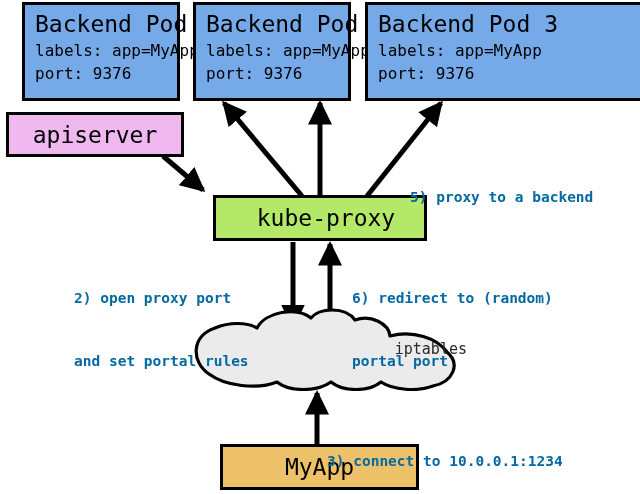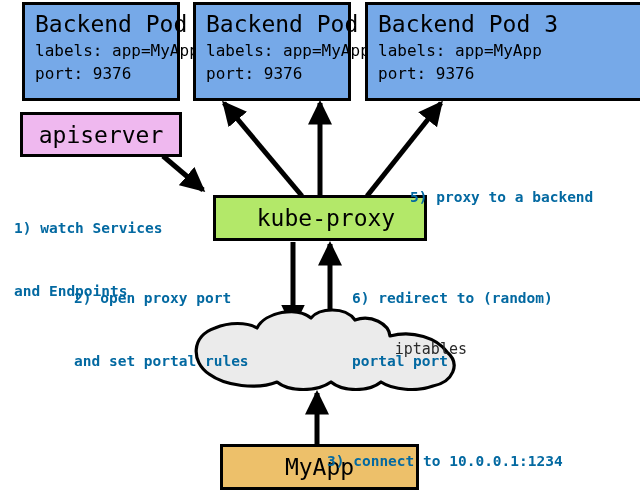--- a/index.html
+++ b/index.html
@@ -143,21 +143,21 @@
     <div class="pod-line">labels: app=MyApp</div>
     <div class="pod-line">port: 9376</div>
   </div>
 
   <div class="node pod" style="left:365px; top:2px; width:282px; height:99px; border-right:none;">
     <div class="pod-title">Backend Pod 3</div>
     <div class="pod-line">labels: app=MyApp</div>
     <div class="pod-line">port: 9376</div>
   </div>
 
-  <div class="node apiserver" style="left:20px; top:112px; width:162px; height:45px;">
+  <div class="node apiserver" style="left:6px; top:112px; width:178px; height:45px;">
     <div class="label">apiserver</div>
   </div>
 
   <div class="node kubeproxy" style="left:213px; top:195px; width:214px; height:46px;padding-left:12px;">
     <div class="label">kube-proxy</div>
   </div>
 
   <div class="cloud-wrap" style="left:185px; top:306px; width:282px; height:85px;">
     <svg viewBox="0 0 282 85" width="282" height="85">
       <path d="M 72 22
@@ -173,24 +173,20 @@
                C 6 56, 6 30, 30 22
                C 44 16, 62 16, 72 22 Z" fill="#ebebeb" stroke="#000000" stroke-width="3.2" stroke-linejoin="round"></path>
     </svg>
   </div>
   <div class="cloud-label" style="left:185px; top:340px; width:282px;">iptables</div>
 
   <div class="node client" style="left:220px; top:444px; width:199px; height:46px;">
     <div class="label">MyApp</div>
   </div>
 
-  <div class="step" style="left:14px; top:176px;">
-    <div>1) watch Services</div>
-    <div>and Endpoints</div>
-  </div>
 
   <div class="step" style="left:74px; top:246px;">
     <div>2) open proxy port</div>
     <div>and set portal rules</div>
   </div>
 
   <div class="step" style="left:327px; top:409px;">
     <div>3) connect to 10.0.0.1:1234</div>
   </div>
 

